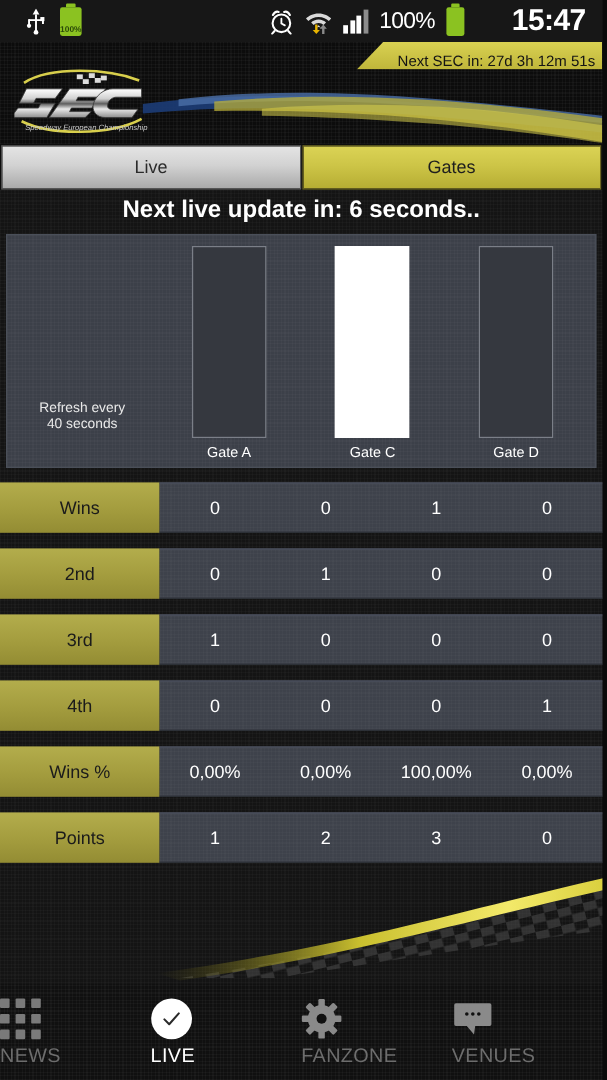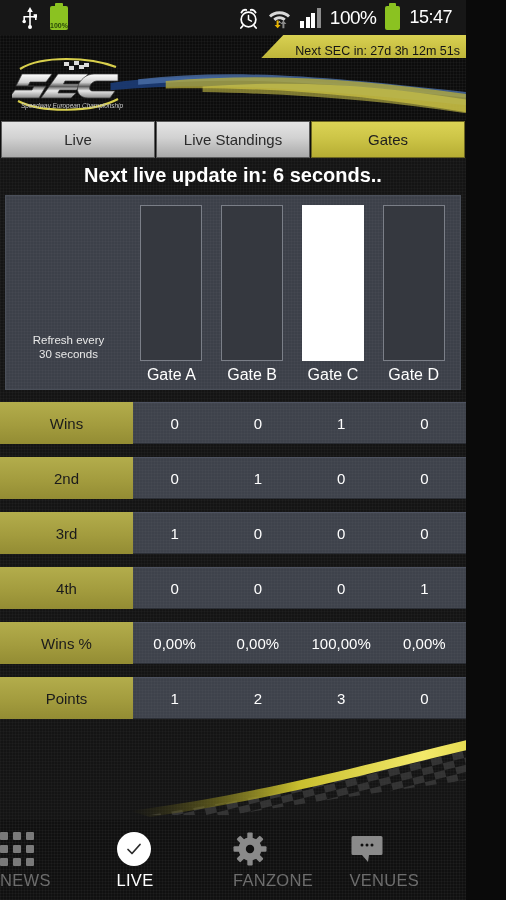--- a/index.html
+++ b/index.html
@@ -3,21 +3,21 @@
 <meta charset="utf-8">
 <style>
   * { margin:0; padding:0; box-sizing:border-box; }
   html, body {
     width:506px; height:900px;
     background:#0a0a0a;
     font-family:"Liberation Sans", sans-serif;
     overflow:hidden;
   }
   #app {
-    position:relative; width:466px; height:900px;
+    position:relative; width:502px; height:900px;
     background:#141414;
     background-image:
       repeating-linear-gradient(0deg, rgba(255,255,255,.022) 0 1px, transparent 1px 3px),
       repeating-linear-gradient(90deg, rgba(255,255,255,.022) 0 1px, transparent 1px 3px);
   }
 
   
   .statusbar {
     height:35px; background:#171717;
     display:flex; align-items:center; padding:0 8px;
@@ -30,21 +30,21 @@
     position:relative; width:18px; height:24px;
     background:#8bc221; border-radius:2px;
     display:flex; align-items:flex-end; justify-content:center;
   }
   .batt:before {
     content:""; position:absolute; top:-3px; left:5px;
     width:8px; height:3px; background:#8bc221; border-radius:1px 1px 0 0;
   }
   .batt-txt { font-size:7px; color:#2a4a08; font-weight:bold; line-height:9px; }
   .sb-pct { font-size:19px; letter-spacing:-.5px; }
-  .sb-clock { font-size:18px; letter-spacing:-.5px; font-weight:400; }
+  .sb-clock { font-size:25px; letter-spacing:-.5px; font-weight:700;margin-left:31px; }
   .batt2 { width:15px; height:24px; background:#8bc221; border-radius:2px; position:relative; }
   .batt2:before {
     content:""; position:absolute; top:-3px; left:4px;
     width:7px; height:3px; background:#8bc221; border-radius:1px 1px 0 0;
   }
   .signal { display:flex; align-items:flex-end; gap:1.5px; height:20px; }
   .signal i { width:4px; background:#fff; display:block; }
   .signal i:nth-child(1){height:7px;} .signal i:nth-child(2){height:11px;}
   .signal i:nth-child(3){height:15px;} .signal i:nth-child(4){height:20px; background:#8c8c8c;}
 
@@ -99,21 +99,21 @@
   .bars {
     position:absolute; left:125px; right:6px; top:9px; bottom:5px;
     display:flex; align-items:flex-end; justify-content:space-around;
   }
   .bar-col { width:62px; display:flex; flex-direction:column; align-items:center; height:100%; }
   .bar-track { flex:1; width:100%; display:flex; align-items:flex-end; padding-bottom:2px; }
   .bar {
     width:100%; background:#35383f; border:1px solid #7b7f88;
   }
   .bar.filled { background:#ffffff; border-color:#ffffff; }
-  .bar-label { color:#fff; font-size:16px; padding-top:3px; }
+  .bar-label { color:#fff; font-size:12px; padding-top:3px; }
 
   
   .table { padding:0; }
   .trow { display:flex; height:42px; margin-top:13px;text-align:right; }
   .trow:first-child { margin-top:12px; }
   .rlabel {
     width:133px; display:flex; align-items:center; justify-content:center;
     background:linear-gradient(180deg,#b3ad4c 0%,#a39c3e 55%,#938c33 100%);
     color:#1b1b1b; font-size:15px;
   }
@@ -240,48 +240,39 @@
     </svg>
     <div class="next-banner">
       <span>Next SEC in: 27d 3h 12m 51s</span>
     </div>
   </div>
 
   <div class="tabs">
     <div class="tab">
       <span>Live</span>
     </div>
-    <div class="tab">
-      <span>Live Standings</span>
-    </div>
     <div class="tab active">
       <span>Gates</span>
     </div>
   </div>
 
   <div class="update-line">Next live update in: 6 seconds..</div>
 
   <div class="chart-wrap">
     <div class="chart">
       <div class="refresh-note">
         <div>Refresh every</div>
-        <div>30 seconds</div>
+        <div>40 seconds</div>
       </div>
       <div class="bars">
         <div class="bar-col">
           <div class="bar-track">
             <div class="bar" style="height:100%"></div>
           </div>
           <div class="bar-label">Gate A</div>
-        </div>
-        <div class="bar-col">
-          <div class="bar-track">
-            <div class="bar" style="height:100%"></div>
-          </div>
-          <div class="bar-label">Gate B</div>
         </div>
         <div class="bar-col">
           <div class="bar-track">
             <div class="bar filled" style="height:100%"></div>
           </div>
           <div class="bar-label">Gate C</div>
         </div>
         <div class="bar-col">
           <div class="bar-track">
             <div class="bar" style="height:100%"></div>

